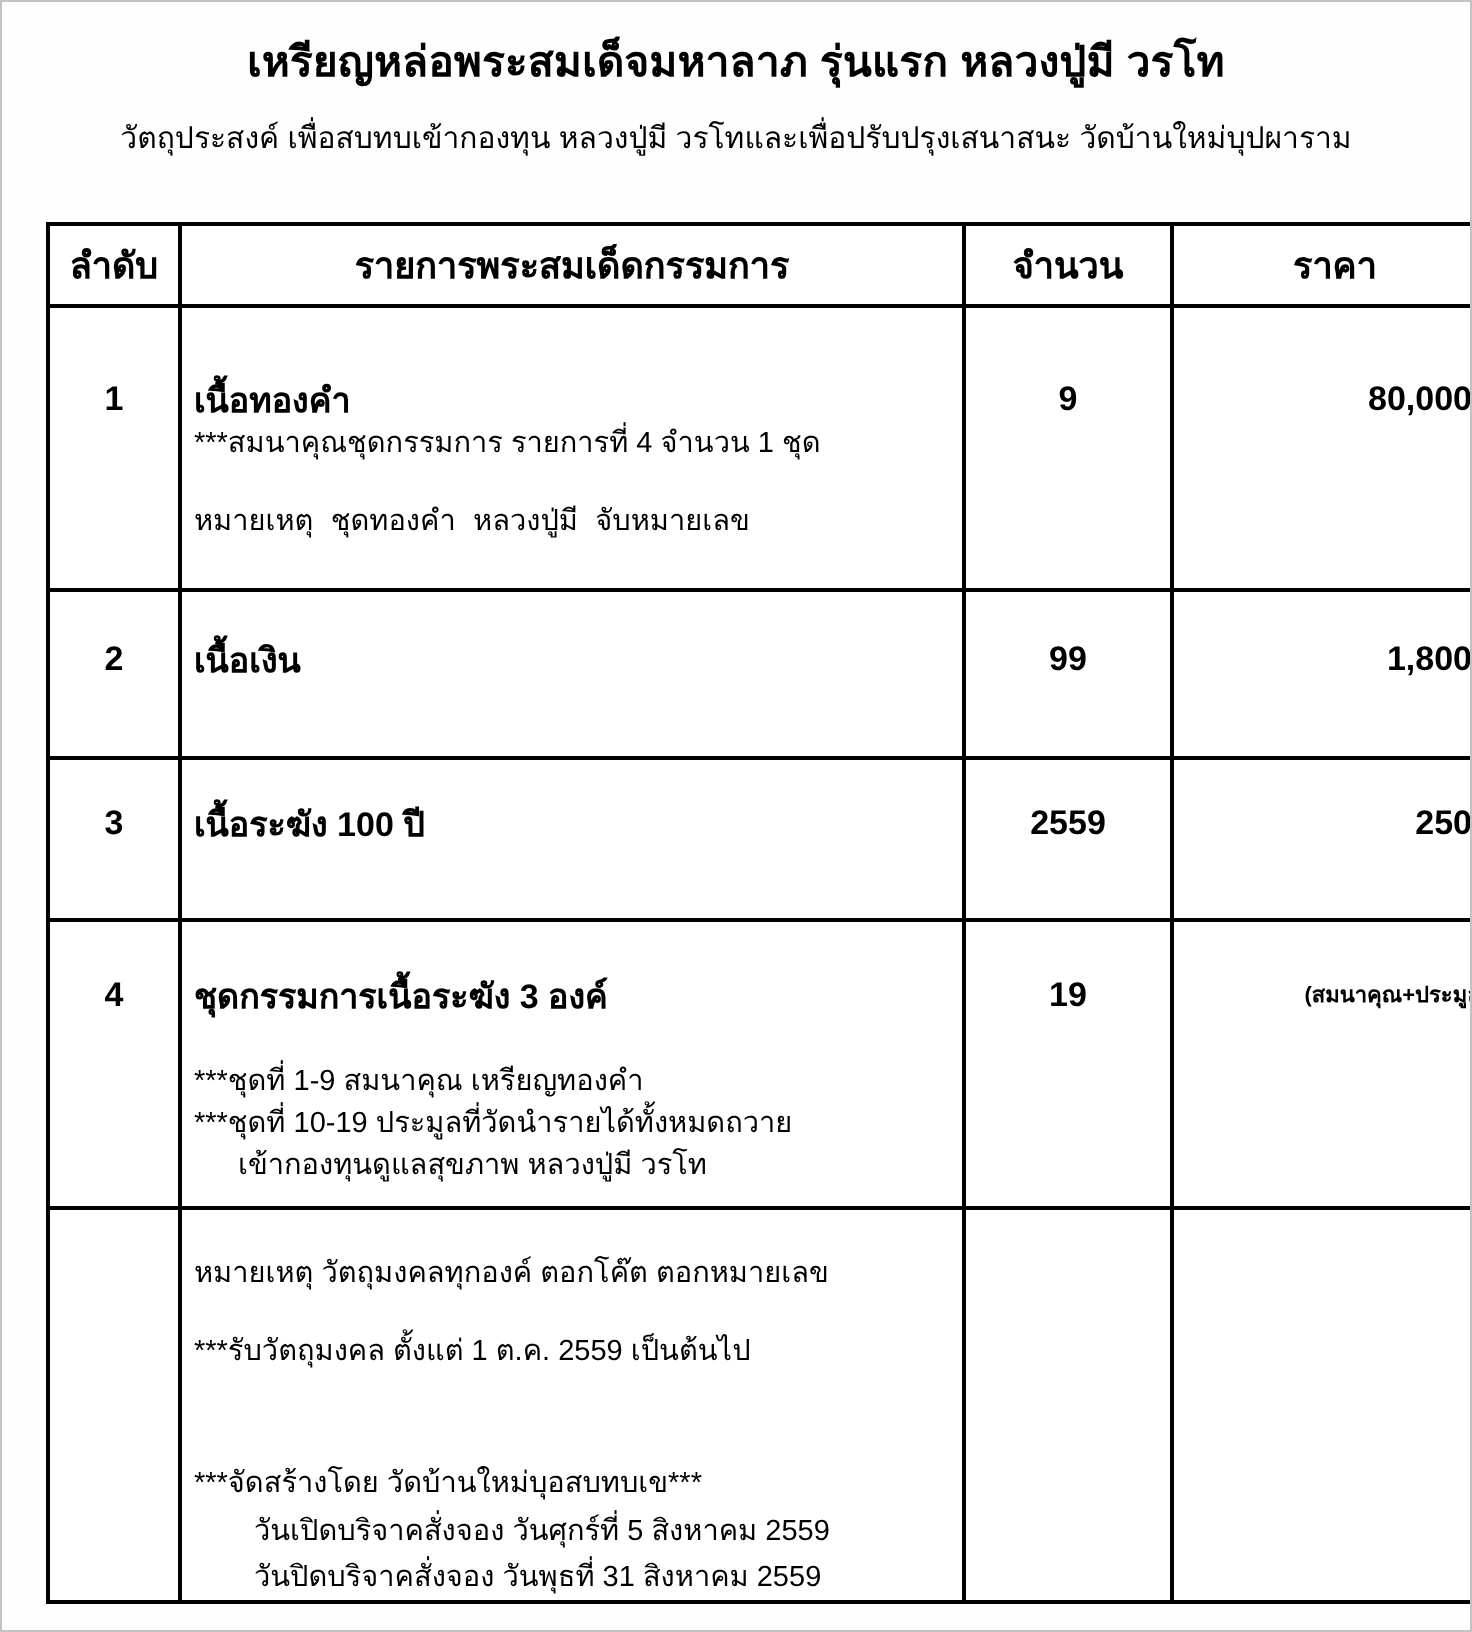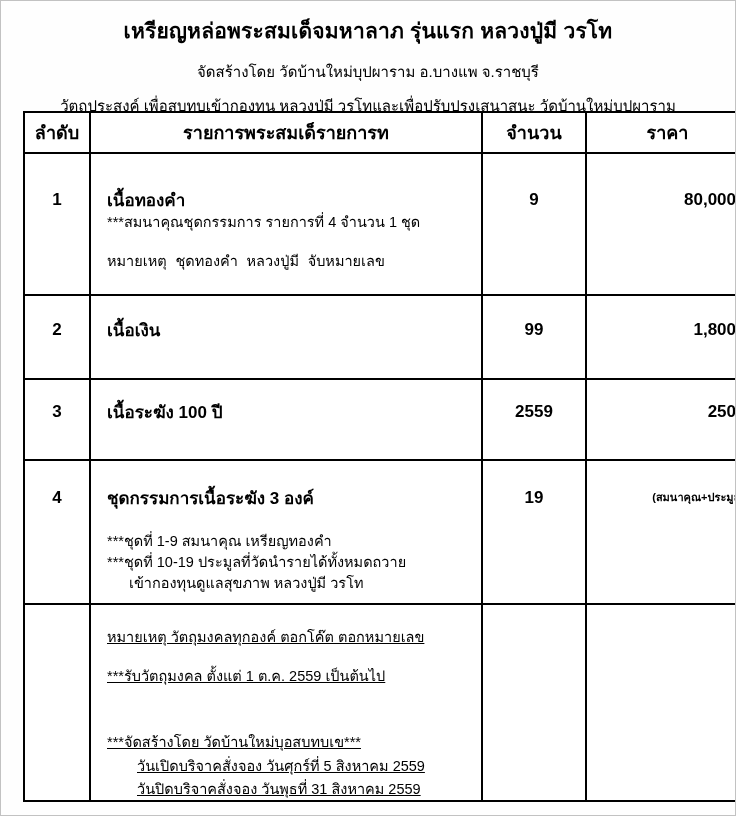--- a/index.html
+++ b/index.html
@@ -54,36 +54,36 @@
     font-weight: bold;
     text-align: center;
     vertical-align: middle;
   }
   col.c-no    { width: 66px; }
   col.c-item  { width: 392px; }
   col.c-qty   { width: 104px; }
   col.c-price { width: 163px; }
 
   td.cell-no    { text-align: center; font-weight: bold; font-size: 17px; }
-  td.cell-item  { padding-left: 16px;  padding-right: 4px; }
+  td.cell-item  { padding-left: 6px;  padding-right: 4px; }
   td.cell-qty   { text-align: center; font-weight: bold; font-size: 17px; }
   td.cell-price { text-align: right;  font-weight: bold; font-size: 17px; padding-right: 12px; }
 
   tr.hdr        { height: 41px; }
   tr.r1         { height: 142px; }
   tr.r2         { height: 84px; }
   tr.r3         { height: 81px; }
   tr.r4         { height: 144px; }
   tr.r-footer   { height: 197px; }
 
   tr.r1 td { padding-top: 36px; }
   tr.r2 td { padding-top: 24px; }
   tr.r3 td { padding-top: 22px; }
   tr.r4 td { padding-top: 27px; }
-  tr.r-footer td { padding-top: 22px; text-decoration: underline; }
+  tr.r-footer td { padding-top: 22px; }
 
   .item-name {
     font-weight: bold;
     font-size: 17px;
     line-height: 22px;
   }
   .note {
     font-size: 14.5px;
     line-height: 21px;
   }
@@ -104,36 +104,35 @@
   .fl-4 { margin-top: 3px; padding-left: 30px; }
   .fl-5 { margin-top: 2px; padding-left: 30px; }
 </style>
 </head>
 <body>
 
 <div class="page">
 
   <div class="doc-header">
     <div class="doc-title">เหรียญหล่อพระสมเด็จมหาลาภ รุ่นแรก หลวงปู่มี วรโท</div>
-    <div class="doc-sub1">จัดสร้างโดย วัดบ้านใหม่บุปผาราม อ.บางแพ จ.ราชบุรี</div>
     <div class="doc-sub2">วัตถุประสงค์ เพื่อสบทบเข้ากองทุน หลวงปู่มี วรโทและเพื่อปรับปรุงเสนาสนะ วัดบ้านใหม่บุปผาราม</div>
   </div>
 
   <table class="price-table">
     <colgroup>
       <col class="c-no">
         <col class="c-item">
         <col class="c-qty">
         <col class="c-price">
     </colgroup>
 
     <tbody>
         <tr class="hdr">
       <th>ลำดับ</th>
-      <th>รายการพระสมเด็รายการท</th>
+      <th>รายการพระสมเด็ดกรรมการ</th>
       <th>จำนวน</th>
       <th>ราคา</th>
     </tr>
 
     <tr class="r1">
       <td class="cell-no">1</td>
       <td class="cell-item">
         <div class="item-name">เนื้อทองคำ</div>
         <div class="note">***สมนาคุณชุดกรรมการ รายการที่ 4 จำนวน 1 ชุด</div>
         <div class="note gap-lg">หมายเหตุ ชุดทองคำ หลวงปู่มี จับหมายเลข</div>

